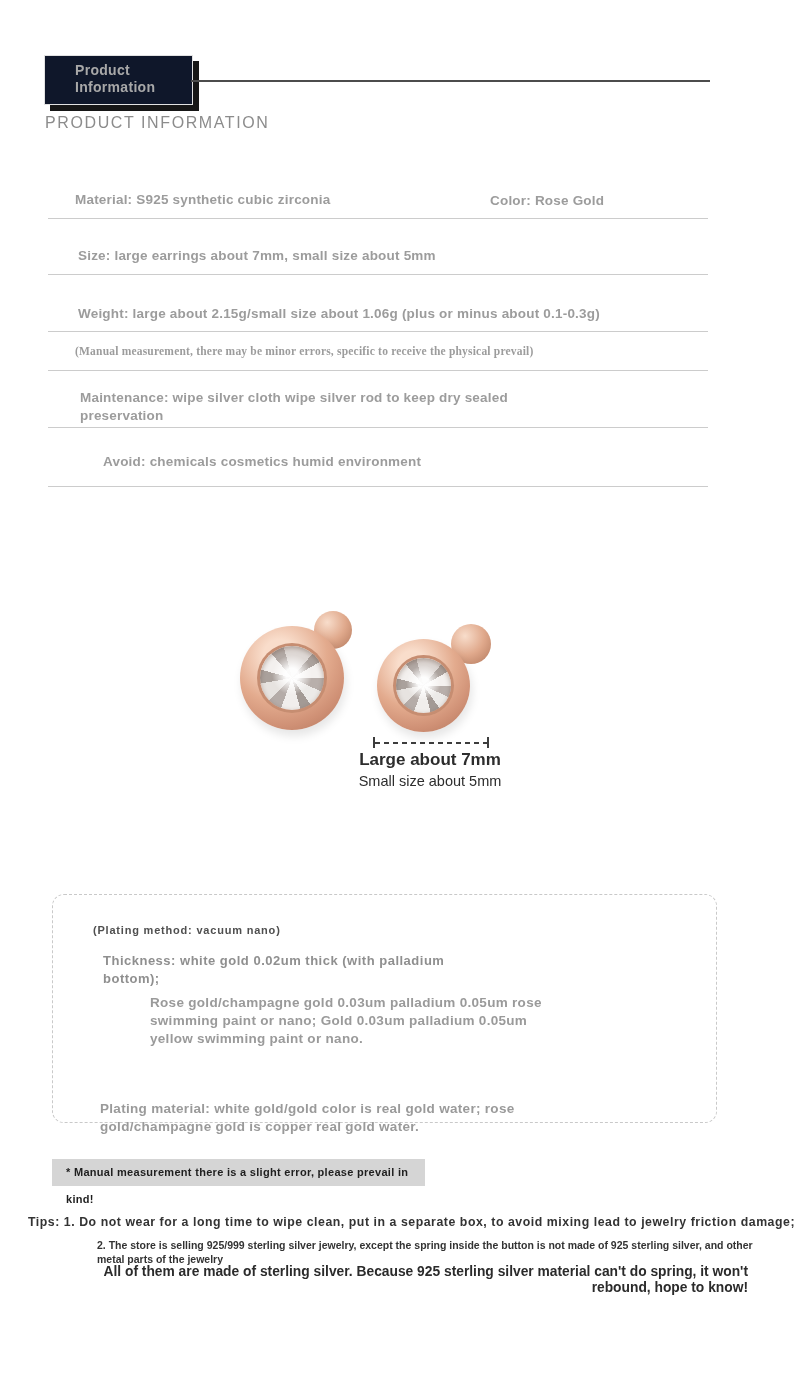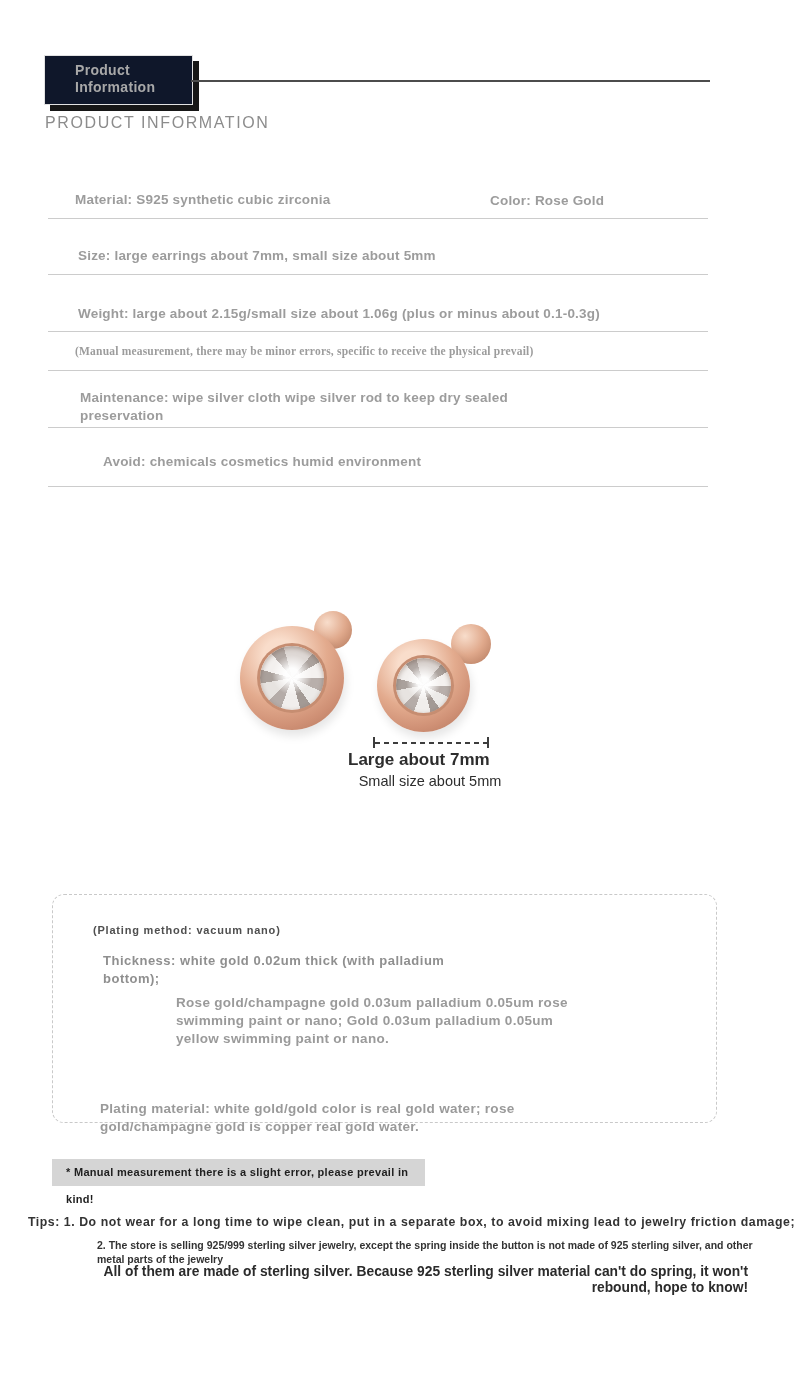--- a/index.html
+++ b/index.html
@@ -33,30 +33,30 @@
         conic-gradient(from 15deg,#ded8d5 0 25deg,#aba29d 25deg 45deg,#f4f1ef 45deg 75deg,#b8afab 75deg 100deg,
          #eceae8 100deg 130deg,#a39a95 130deg 150deg,#f1eeec 150deg 185deg,#b5aca8 185deg 210deg,
          #e7e3e0 210deg 245deg,#aaa19c 245deg 270deg,#f3f0ee 270deg 305deg,#b2a9a5 305deg 330deg,#ded8d5 330deg 360deg);
        box-shadow:0 0 0 3px #c68d71, inset 0 2px 5px rgba(90,60,45,.38);}
 
   
   .ruler{left:373px;top:737px;width:112px;height:11px;
          border-left:2px solid #3d3d3d;border-right:2px solid #3d3d3d;
          background:repeating-linear-gradient(to right,#3d3d3d 0 5px,transparent 5px 9px);
          background-size:100% 2px;background-position:center 55%;background-repeat:no-repeat;}
-  .size-large{left:348px;top:750px;width:164px;font-size:17px;font-weight:bold;color:#2d2d2d;}
+  .size-large{left:348px;top:750px;width:164px;text-align:center;font-size:17px;font-weight:bold;color:#2d2d2d;}
   .size-small{left:348px;top:773px;width:164px;text-align:center;font-size:14.5px;font-weight:normal;color:#2d2d2d;}
 
   
   .plate-box{left:52px;top:894px;width:663px;height:227px;border:1px dashed #c9c9c9;border-radius:12px;}
   .plate-method{left:93px;top:924px;font-size:11px;font-weight:bold;color:#4f4f4f;letter-spacing:.8px;}
   .plate-thick{left:103px;top:952px;width:358px;font-size:13px;font-weight:bold;color:#8f8f8f;
                letter-spacing:.5px;line-height:1.38;}
   .plate-detail{left:150px;top:994px;width:408px;font-size:13.5px;font-weight:bold;color:#9a9a9a;
-                letter-spacing:.3px;line-height:1.33;margin-left:26px;}
+                letter-spacing:.3px;line-height:1.33;}
   .plate-material{left:100px;top:1068px;width:500px;font-size:13.5px;font-weight:bold;color:#9a9a9a;
                 letter-spacing:.3px;line-height:1.3;margin-top:32px;}
 
   
   .notice-bar{left:52px;top:1159px;width:373px;height:27px;background:#d5d5d5;
               font-size:11px;font-weight:bold;color:#1e1e1e;letter-spacing:.3px;
               line-height:27px;padding-left:14px;box-sizing:border-box;}
   .tip1{left:28px;top:1215px;font-size:12.3px;font-weight:bold;color:#333;letter-spacing:.55px;}
   .tip2{left:97px;top:1238px;width:686px;font-size:10.5px;font-weight:bold;color:#333;line-height:1.35;}
   .tip3{left:88px;top:1264px;width:660px;text-align:right;font-size:13.8px;font-weight:bold;

